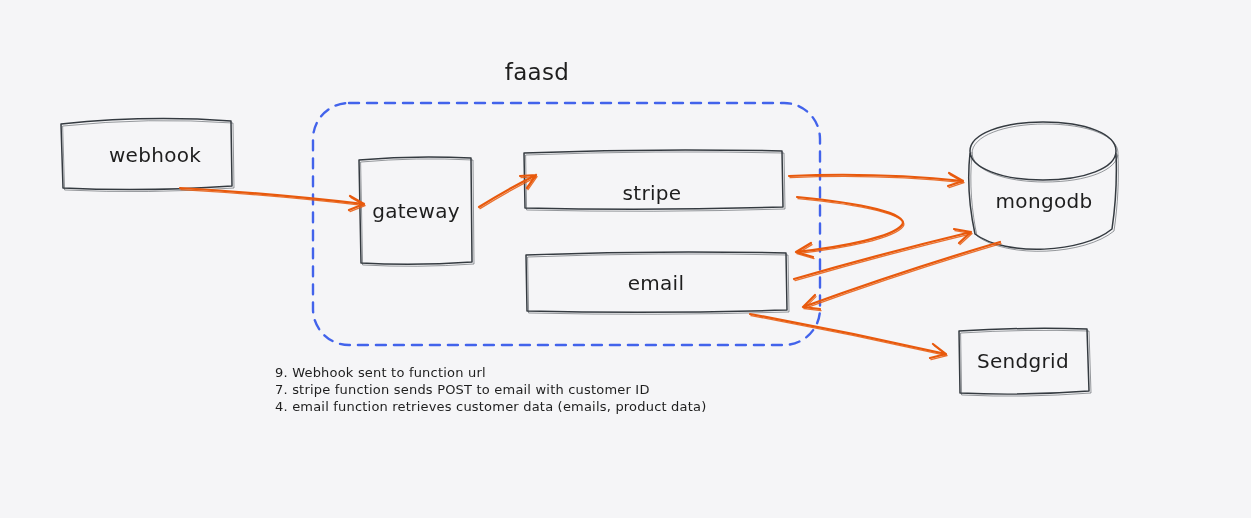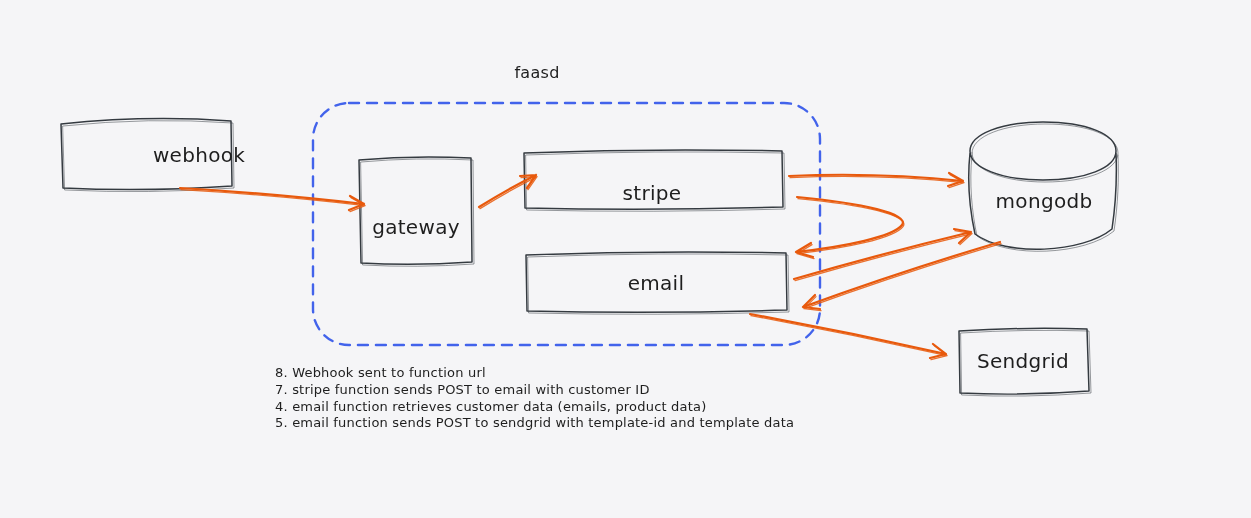--- a/index.html
+++ b/index.html
@@ -25,21 +25,21 @@
   .dashed{fill:none;stroke:var(--container);stroke-width:2.4;stroke-dasharray:10 8;stroke-linecap:round;}
   .arrow{fill:none;stroke:var(--arrow);stroke-width:2.2;stroke-linecap:round;stroke-linejoin:round;}
   .arrow-echo{fill:none;stroke:var(--arrow);stroke-width:1.3;opacity:.85;stroke-linecap:round;stroke-linejoin:round;}
   .label{
     position:absolute;
     transform:translate(-50%,-50%);
     white-space:nowrap;
     letter-spacing:.3px;
   }
   .node-label{font-size:20px;}
-  .title-label{font-size:16px;text-align:right;}
+  .title-label{font-size:23px;text-align:right;}
   .sub-label{font-size:21px;}
   .steps{
     position:absolute;
     left:275px;top:365px;
     font-size:13px;
     line-height:16.8px;
     letter-spacing:.2px;
   }
   .step-line{white-space:nowrap;}
 </style>
@@ -87,32 +87,31 @@
       <path class="arrow" d="M797,197 C862,203 910,214 902,225 C893,237 843,247 796,252 M796,252 L813,257 M796,252 L811,243"></path>
       <path class="arrow" d="M794,279 Q884,253 971,232 M971,232 L959,243 M971,232 L954,229"></path>
       <path class="arrow" d="M1000,242 Q902,271 803,307 M803,307 L820,309 M803,307 L815,295"></path>
       <path class="arrow" d="M750,314 Q848,332 946,354 M946,354 L930,358 M946,354 L933,344"></path>
     </g>
   </svg>
 
   <div class="label title-label" style="left:537px;top:72px;">faasd</div>
 
 
-  <div class="label node-label" style="left:155px;top:155px;margin-left:44px;">webhook</div>
+  <div class="label node-label" style="left:155px;top:155px;">webhook</div>
 
-  <div class="label node-label" style="left:416px;top:227px;text-align:center;">gateway</div>
+  <div class="label node-label" style="left:416px;top:211px;text-align:center;">gateway</div>
 
   <div class="label node-label" style="left:652px;top:180px;margin-top:13px;">stripe</div>
 
   <div class="label node-label" style="left:656px;top:283px;">email</div>
 
   <div class="label node-label" style="left:1044px;top:201px;">mongodb</div>
 
   <div class="label node-label" style="left:1023px;top:361px;">Sendgrid</div>
 
   <div class="steps">
-    <div class="step-line">8. Webhook sent to function url</div>
+    <div class="step-line">9. Webhook sent to function url</div>
     <div class="step-line">7. stripe function sends POST to email with customer ID</div>
     <div class="step-line">4. email function retrieves customer data (emails, product data)</div>
-    <div class="step-line">5. email function sends POST to sendgrid with template-id and template data</div>
   </div>
 
 </div>
 
 </body></html>

